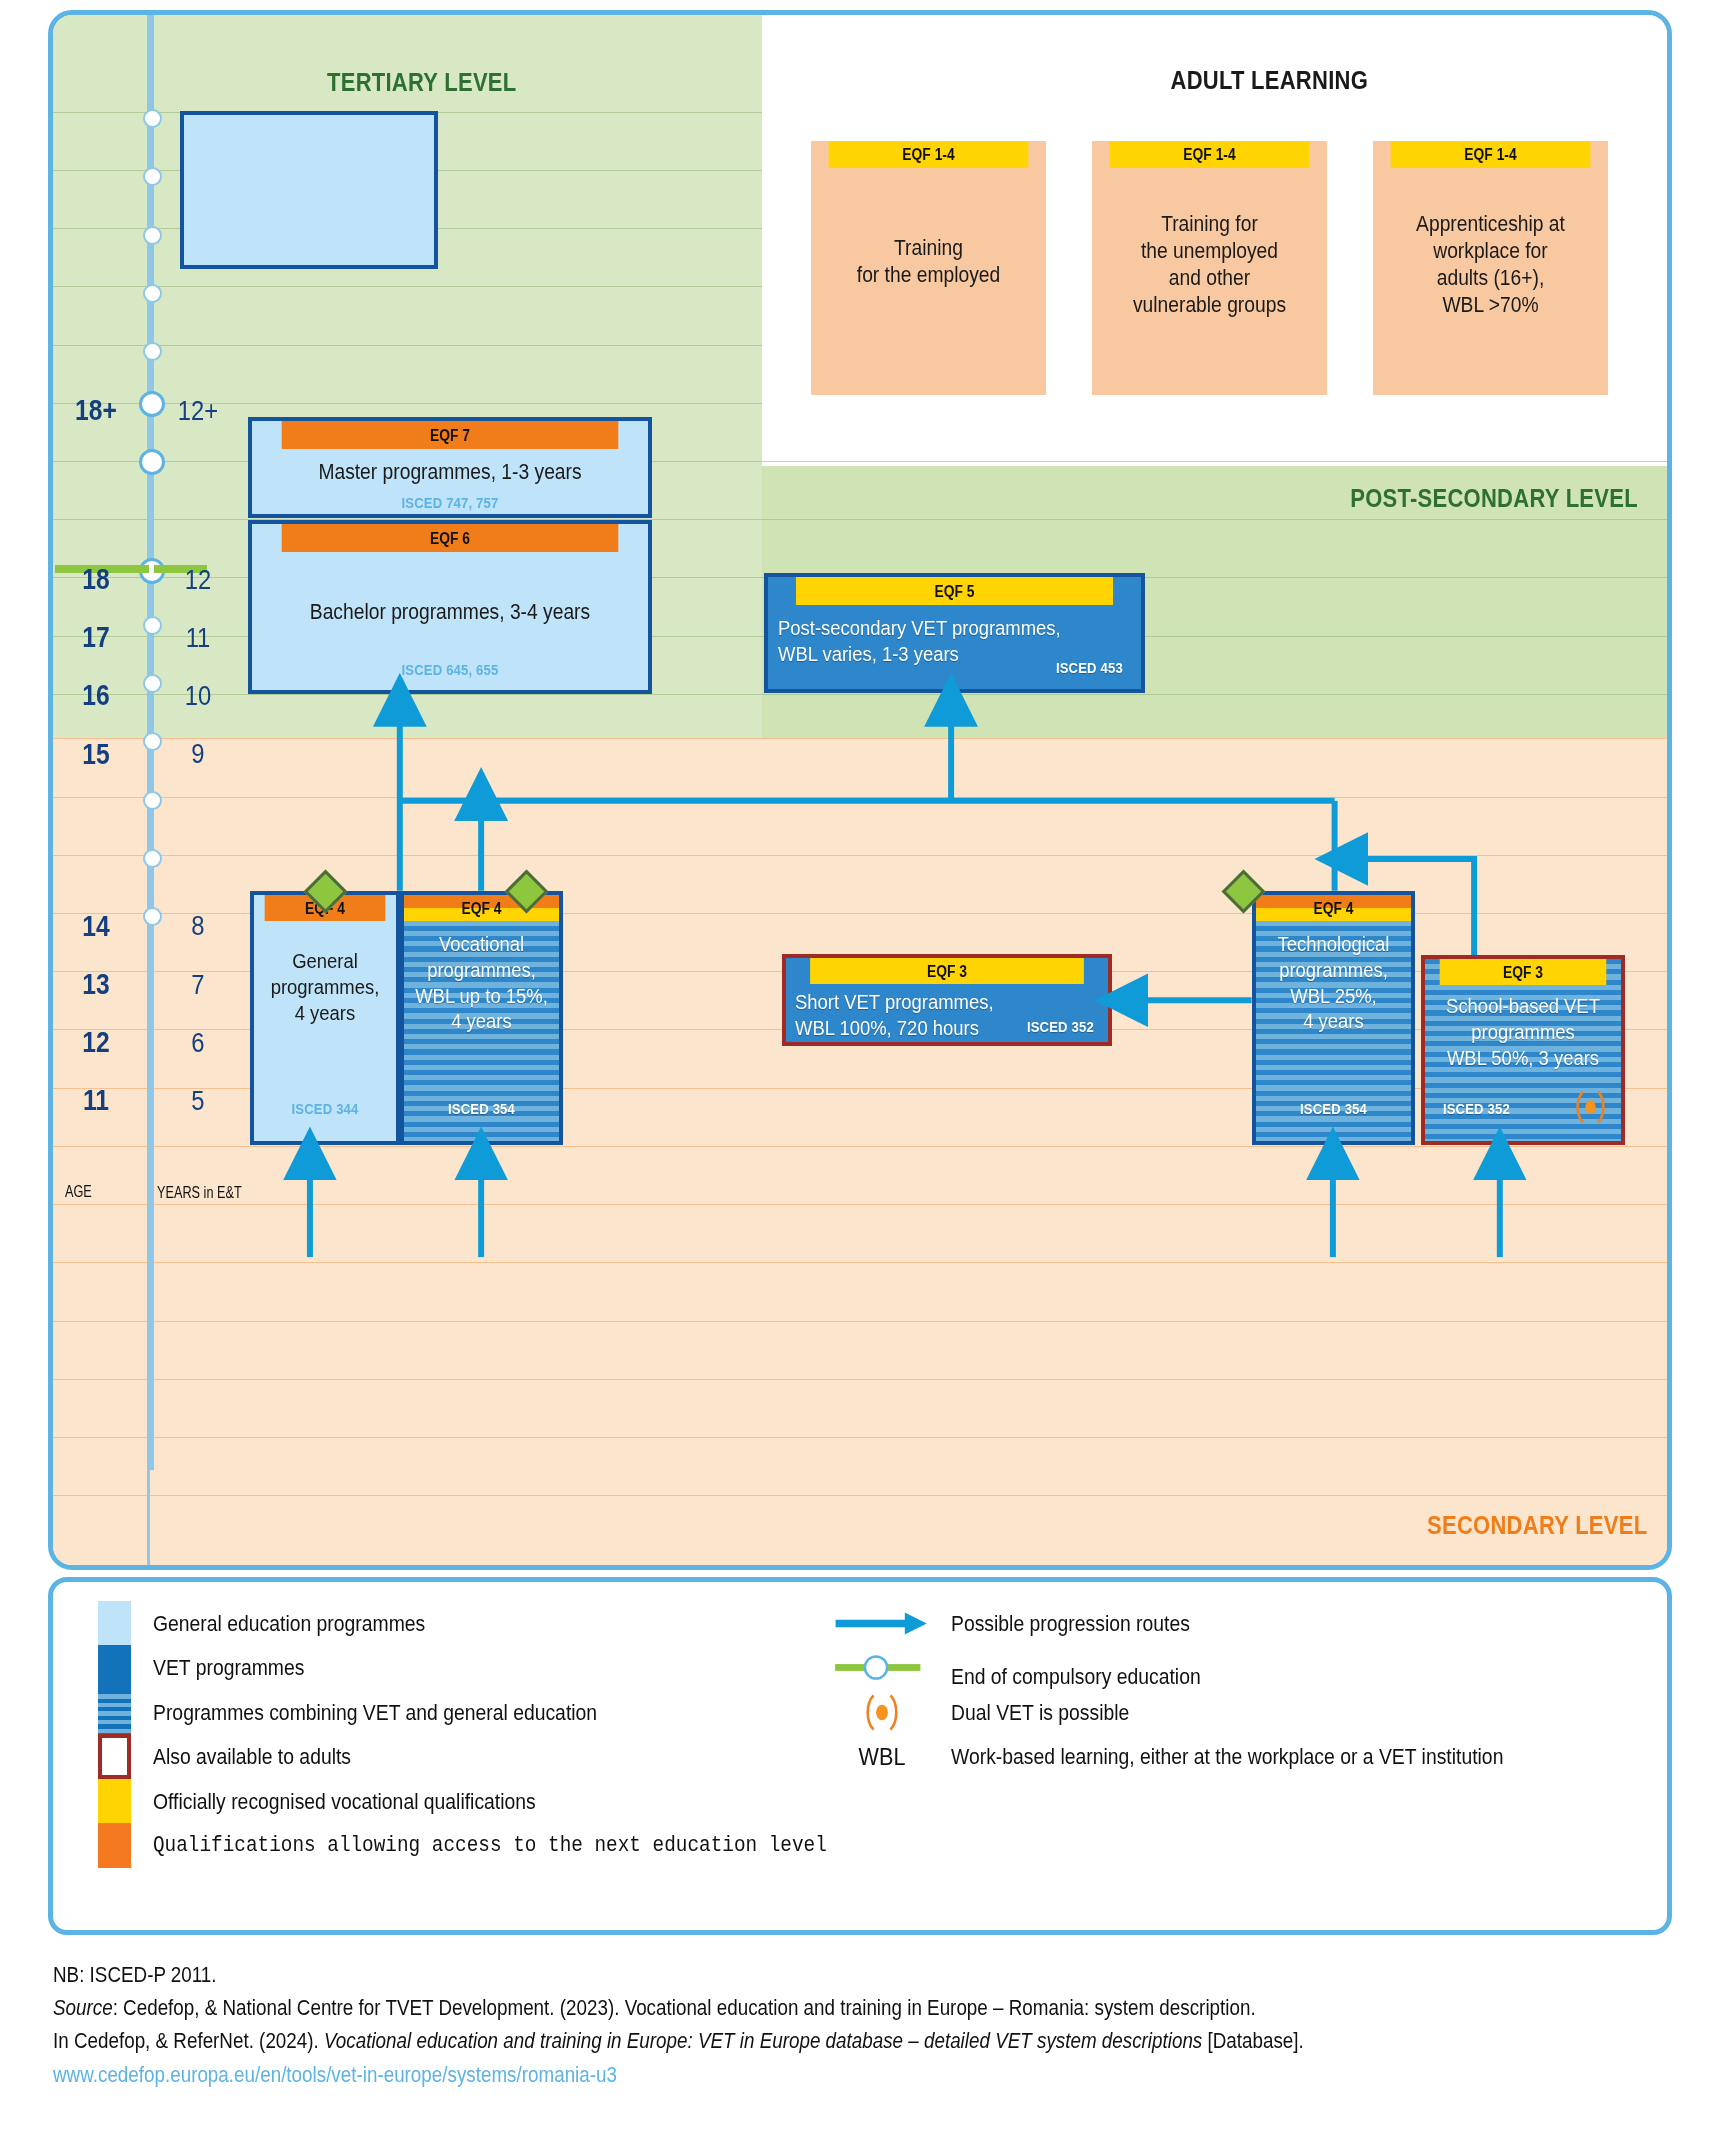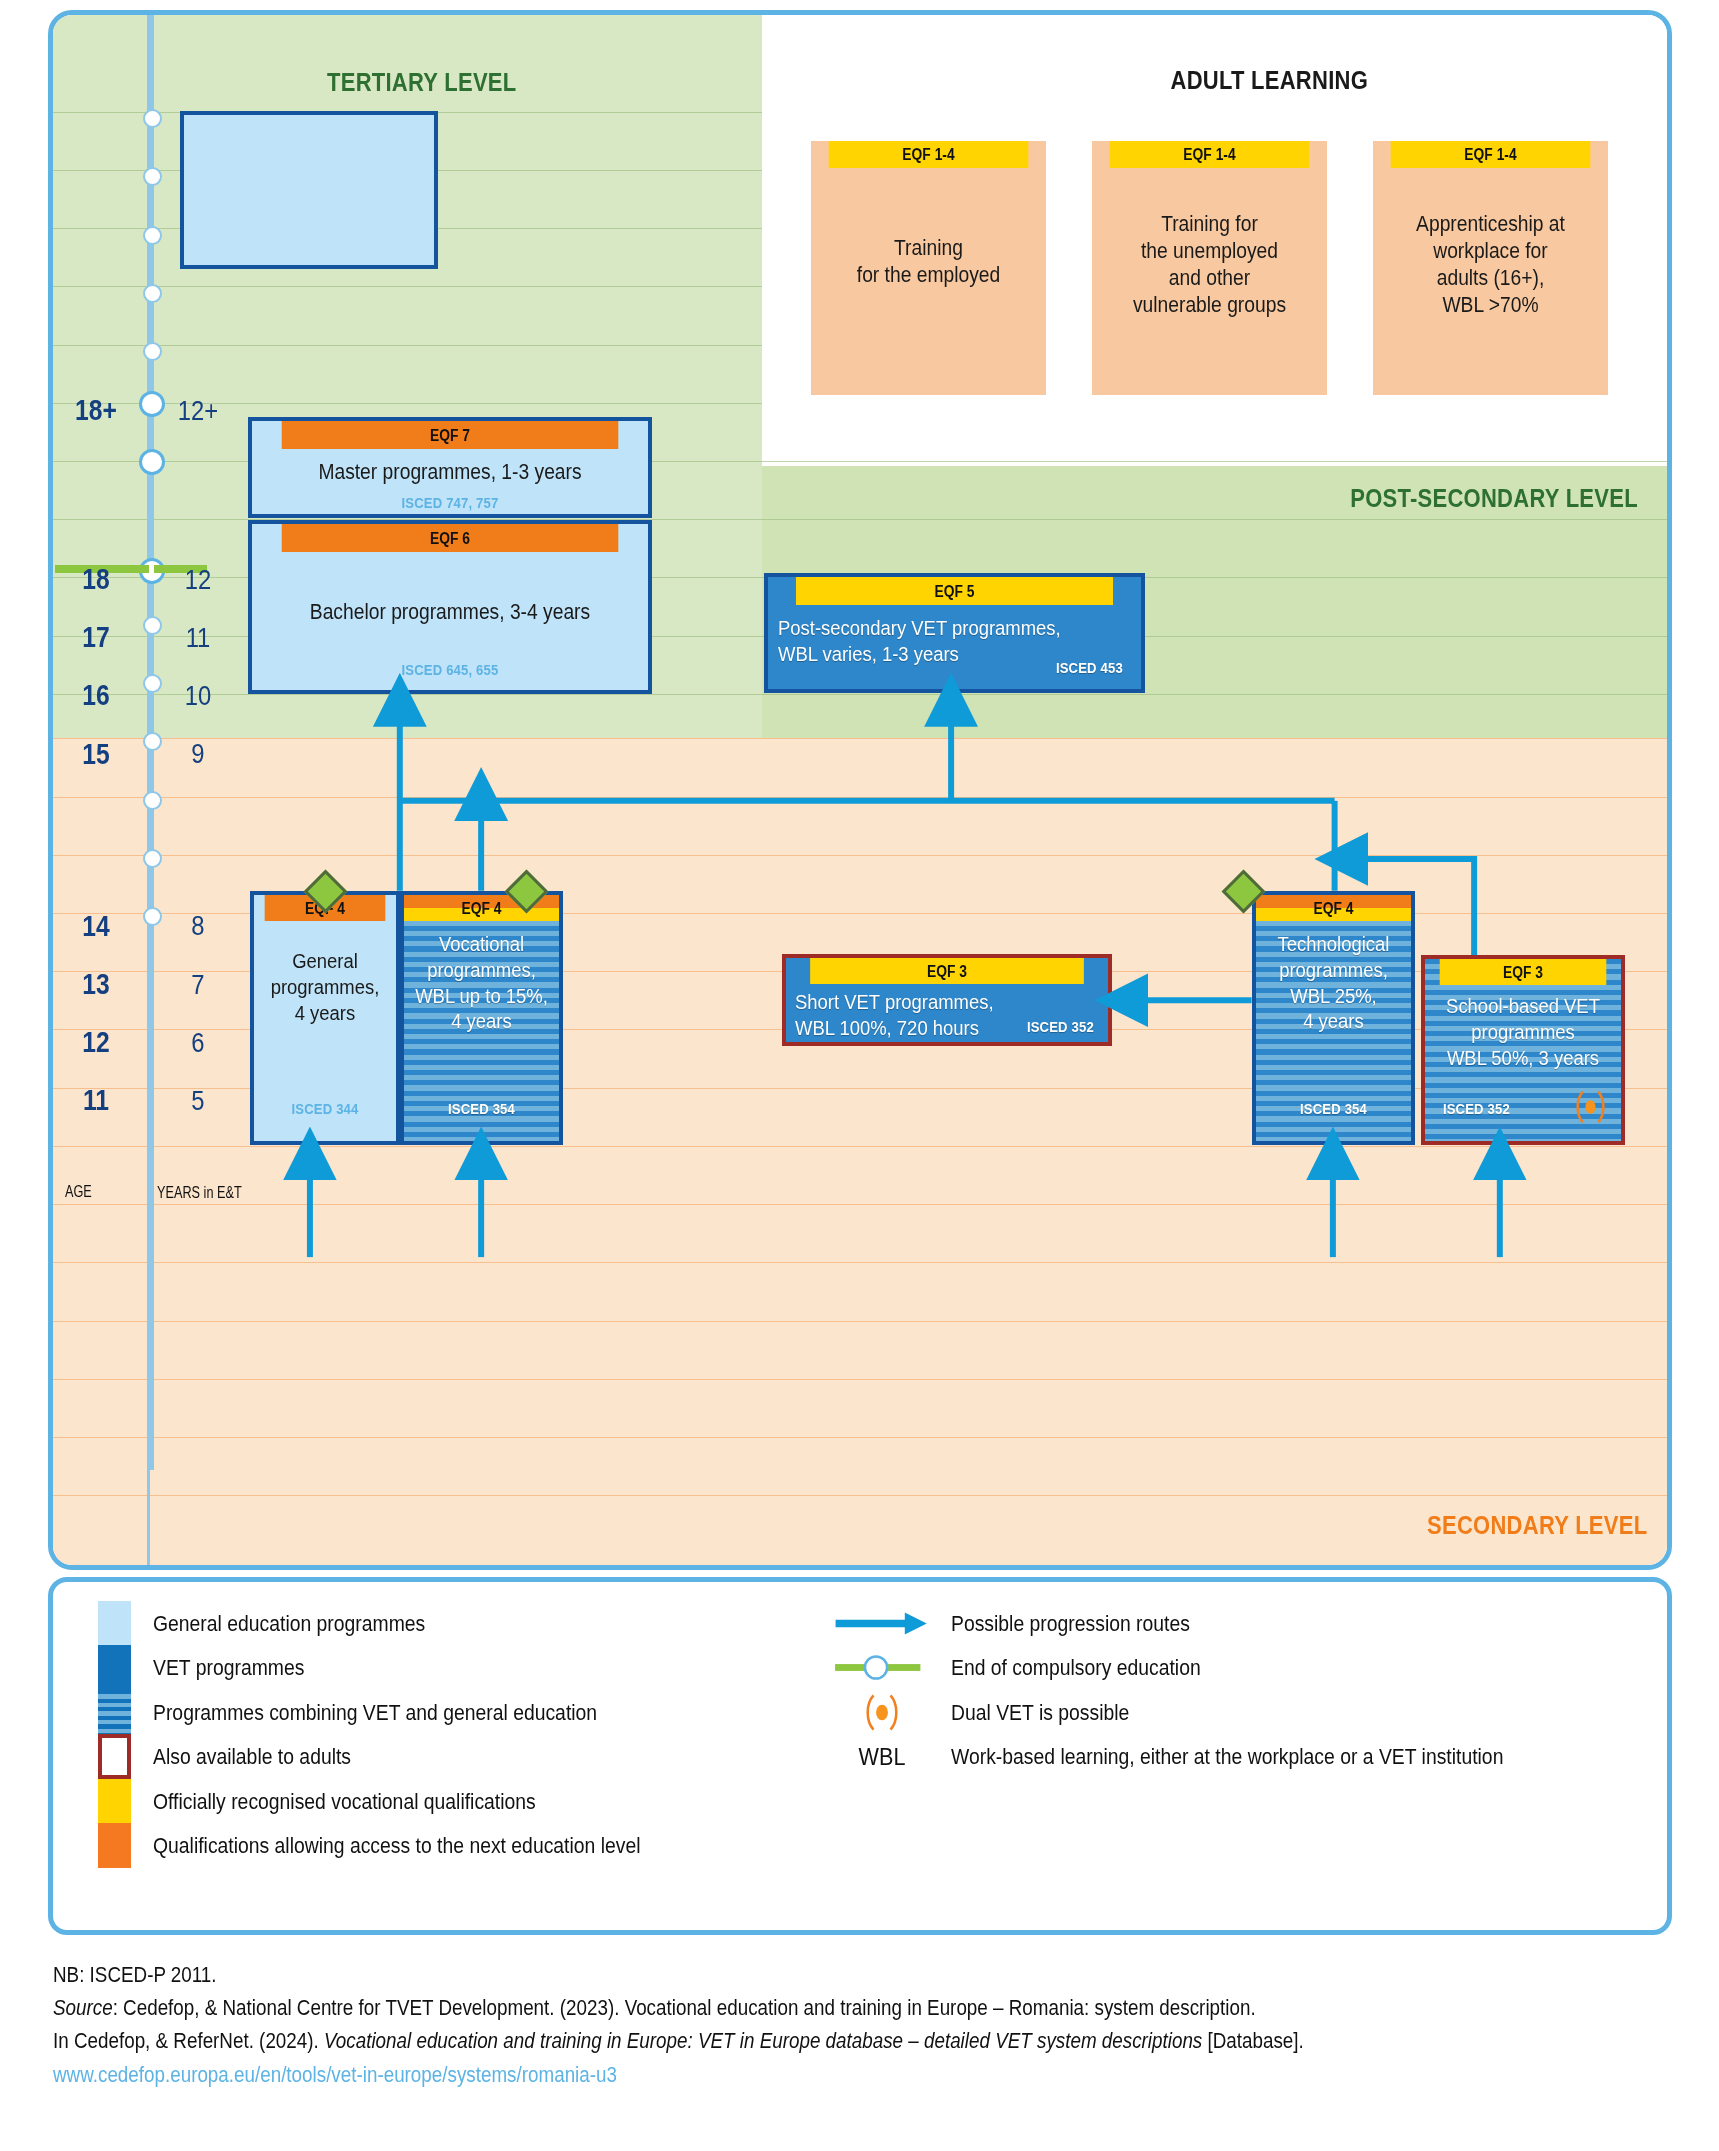--- a/index.html
+++ b/index.html
@@ -434,37 +434,37 @@
   <div class="lg-item" style="left:45px; top:152px;">
     <div class="lg-sw" style="background:#ffffff; border:4.3px solid #9e2b25;"></div>
     <div class="lg-txt">Also available to adults</div>
   </div>
 
   <div class="lg-item" style="left:45px; top:197px;">
     <div class="lg-sw" style="background:#ffd400;"></div>
     <div class="lg-txt">Officially recognised vocational qualifications</div>
   </div>
 
-  <div class="lg-item" style="left:45px; top:241px;">
+  <div class="lg-item" style="left:45px; top:241px;font-family:Liberation Mono, monospace;">
     <div class="lg-sw" style="background:#f47920;"></div>
     <div class="lg-txt">Qualifications allowing access to the next education level</div>
   </div>
 
 
   <div class="lg-item" style="left:782px; top:19px;">
     <div class="lg-sw" style="width:94px; display:flex; align-items:center;">
       <svg width="94" height="27" viewBox="0 0 110 32">
         <path d="M0,16 L88,16" stroke="#0f9bd7" stroke-width="9" fill="none"></path>
         <path d="M82,3 L108,16 L82,29 z" fill="#0f9bd7"></path>
       </svg>
     </div>
     <div class="lg-txt">Possible progression routes</div>
   </div>
 
-  <div class="lg-item" style="left:782px; top:63px;">
+  <div class="lg-item" style="left:782px; top:63px;align-items:flex-end;">
     <div class="lg-sw" style="width:94px; display:flex; align-items:center;">
       <svg width="94" height="29" viewBox="0 0 110 34">
         <rect x="0" y="13" width="100" height="8" fill="#8dc63f"></rect>
         <circle cx="48" cy="17" r="13" fill="#ffffff" stroke="#5cb3e4" stroke-width="3"></circle>
       </svg>
     </div>
     <div class="lg-txt">End of compulsory education</div>
   </div>
 
   <div class="lg-item" style="left:782px; top:108px;">

